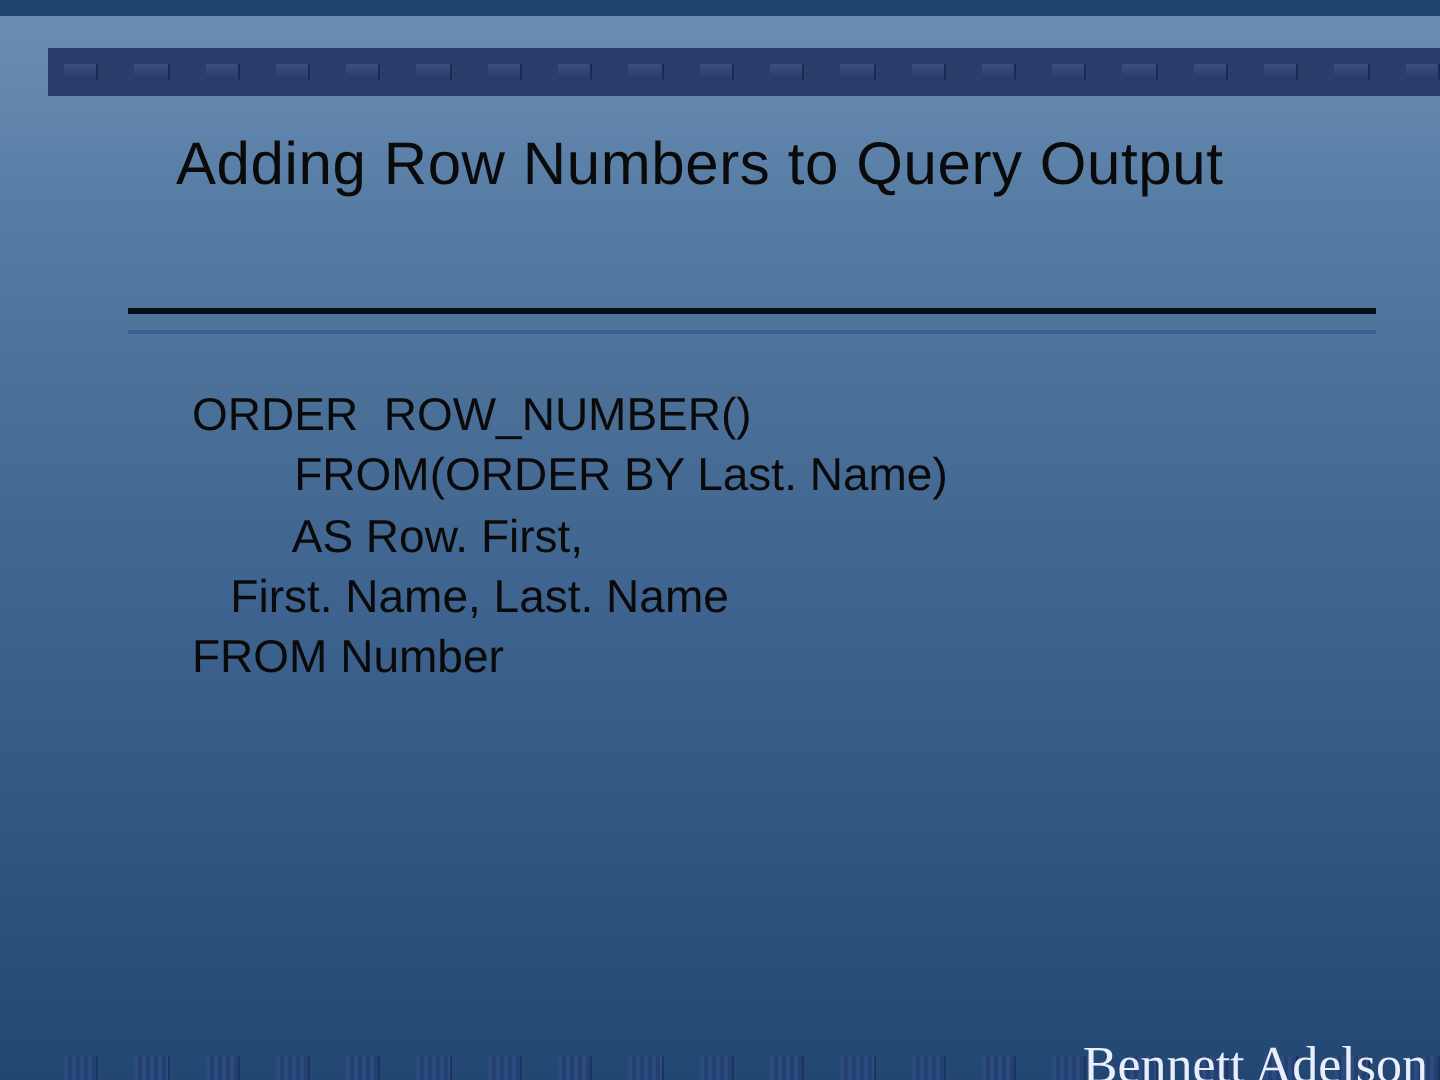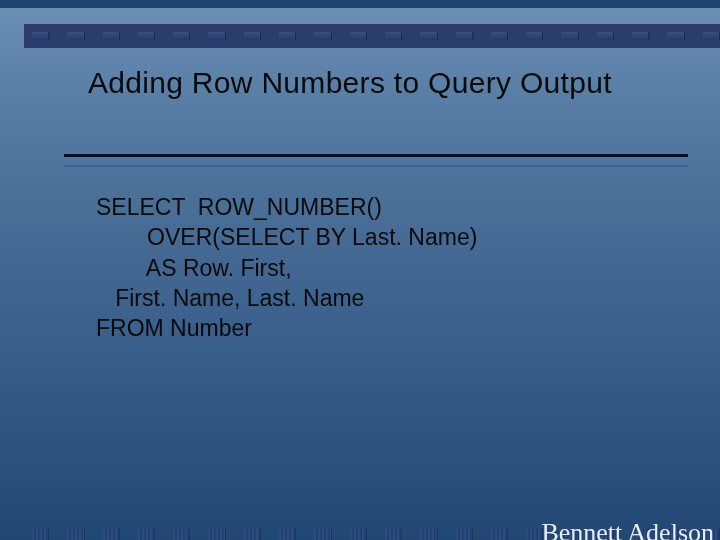--- a/index.html
+++ b/index.html
@@ -121,22 +121,22 @@
 <div class="content-card">
   <div class="title">Adding Row Numbers to Query Output</div>
 </div>
 
 <div class="rule-wrap">
   <div class="rule-dark"></div>
   <div class="rule-blue"></div>
 </div>
 
 <div class="content-card" style="top:128px;">
-  <div class="code"><span>SELECT  ROW_NUMBER()</span>
-<span>        OVER(SELECT BY Last. Name)</span>
+  <div class="code"><span>ORDER  ROW_NUMBER()</span>
+<span>        FROM(ORDER BY Last. Name)</span>
 <span>        AS Row. First,</span>
 <span>   First. Name, Last. Name</span>
 <span>FROM Number</span></div>
 </div>
 
 <div class="bottom-band">
   <div class="seg"></div>
     <div class="seg"></div>
     <div class="seg"></div>
     <div class="seg"></div>

